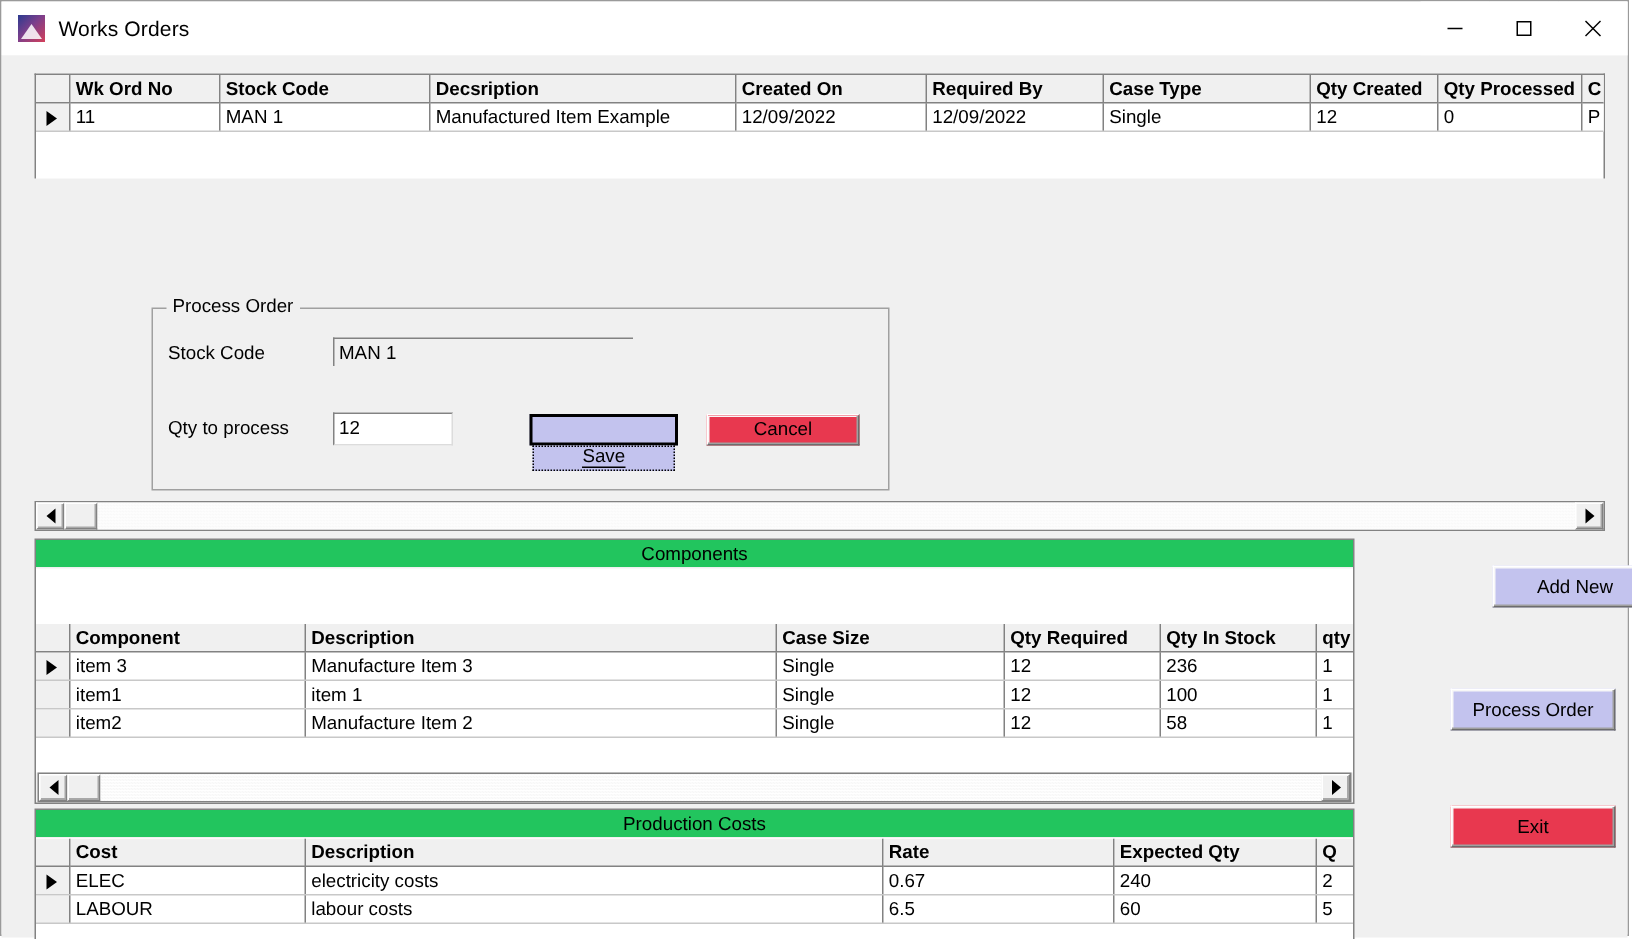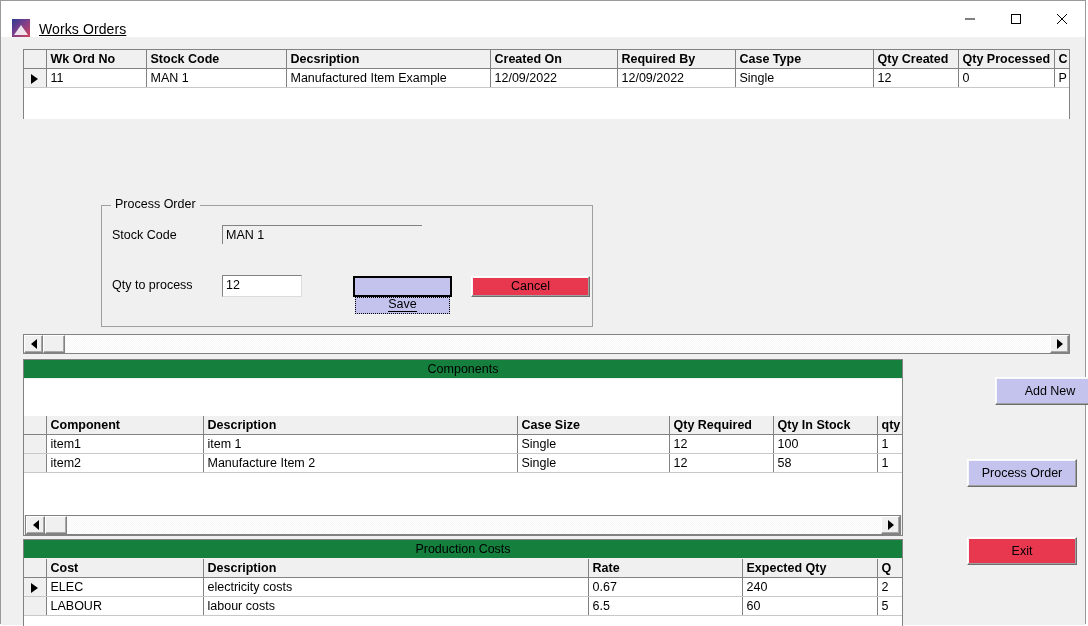--- a/index.html
+++ b/index.html
@@ -21,23 +21,22 @@
     border: 1px solid #9a9a9a;
     background: #f0f0f0;
     box-sizing: border-box;
   }
 
   
   .titlebar {
     position: absolute; left: 0; top: 0;
     width: 100%; height: 36px;
     background: #ffffff;
-    display: flex; align-items: flex-end;
-    box-sizing: border-box;
-    text-decoration: underline;
+    display: flex; align-items: center;
+    box-sizing: border-box;
   }
   .title-icon {
     width: 18px; height: 18px;
     margin-left: 11px; margin-right: 9px;
     background: linear-gradient(135deg, #2b3a8f 0%, #7b3f8c 45%, #d4405a 100%);
     position: relative; flex: none;
     overflow: hidden;
   }
   .title-icon::after {
     content: "";
@@ -238,37 +237,37 @@
   #btn-save .focusrect {
     width: 100%; height: 100%;
     border: 1px dotted #000;
     box-sizing: border-box;
     display: flex; align-items: center; justify-content: center;
     background: #c3c3ee;
     margin-top: 37px;
   }
   #btn-save .focusrect .lbl { border-bottom: 1px solid #000; }
 
-  #btn-cancel { left: 470px; top: 239px; width: 119px; height: 21px; }
+  #btn-cancel { left: 470px; top: 239px; width: 102px; height: 21px; }
 
   
   .section {
     position: absolute;
     left: 22px;
     width: 880px;
     border: 1px solid #828282;
     background: #f0f0f0;
     box-sizing: border-box;
   }
   .section-title {
     height: 18px;
     text-align: center;
     font-size: 12.5px;
     line-height: 18px;
-    background: #15803d;
+    background: #22c55e;
   }
   #sec-components { top: 322px; height: 177px; }
   #sec-costs      { top: 502px; height: 112px; }
 
   .inner-grid {
     position: absolute;
     left: 0; right: 0;
     background: #ffffff;
     overflow: hidden;
   }
@@ -413,20 +412,29 @@
               <th>Component</th>
               <th>Description</th>
               <th>Case Size</th>
               <th>Qty Required</th>
               <th>Qty In Stock</th>
               <th>qty p</th>
             </tr>
           </thead>
           <tbody>
             <tr>
+              <td class="rowhdr"><span class="arrow"></span></td>
+              <td>item 3</td>
+              <td>Manufacture Item 3</td>
+              <td>Single</td>
+              <td>12</td>
+              <td>236</td>
+              <td>1</td>
+            </tr>
+            <tr>
               <td class="rowhdr"></td>
               <td>item1</td>
               <td>item 1</td>
               <td>Single</td>
               <td>12</td>
               <td>100</td>
               <td>1</td>
             </tr>
             <tr>
               <td class="rowhdr"></td>

